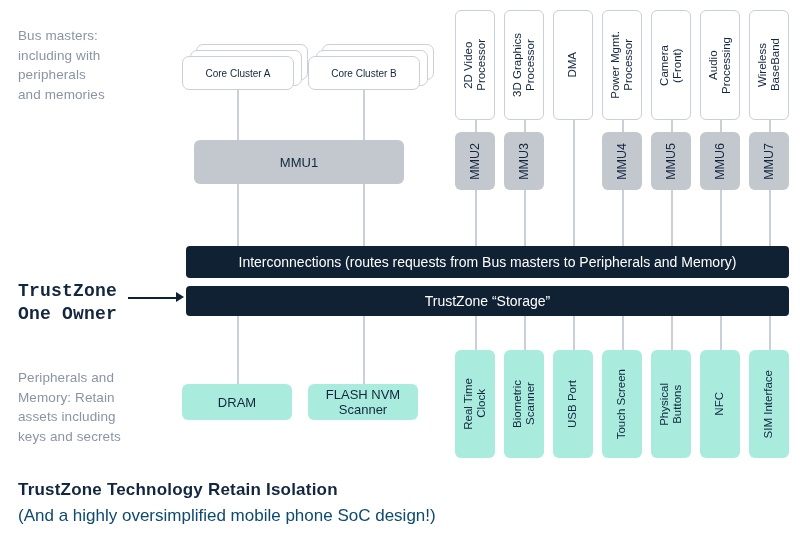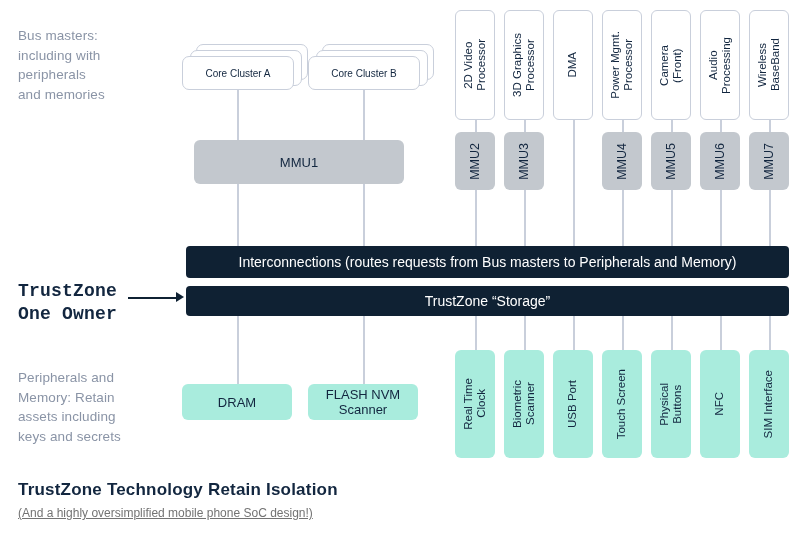--- a/index.html
+++ b/index.html
@@ -112,23 +112,22 @@
   }
 
   
   .footer-title {
     color: #12263f;
     font-size: 17px;
     font-weight: bold;
     letter-spacing: .2px;
   }
   .footer-sub {
-    color: #737373;
-    font-size: 12px;
-    text-decoration: underline;
+    color: #0c4a6e;
+    font-size: 17px;
   }
 </style>
 </head>
 <body>
 
 <div id="stage">
 
   <div class="abs side-note wrap-text" style="left:18px; top:26px; width:130px;">Bus masters:
 including with
 peripherals

